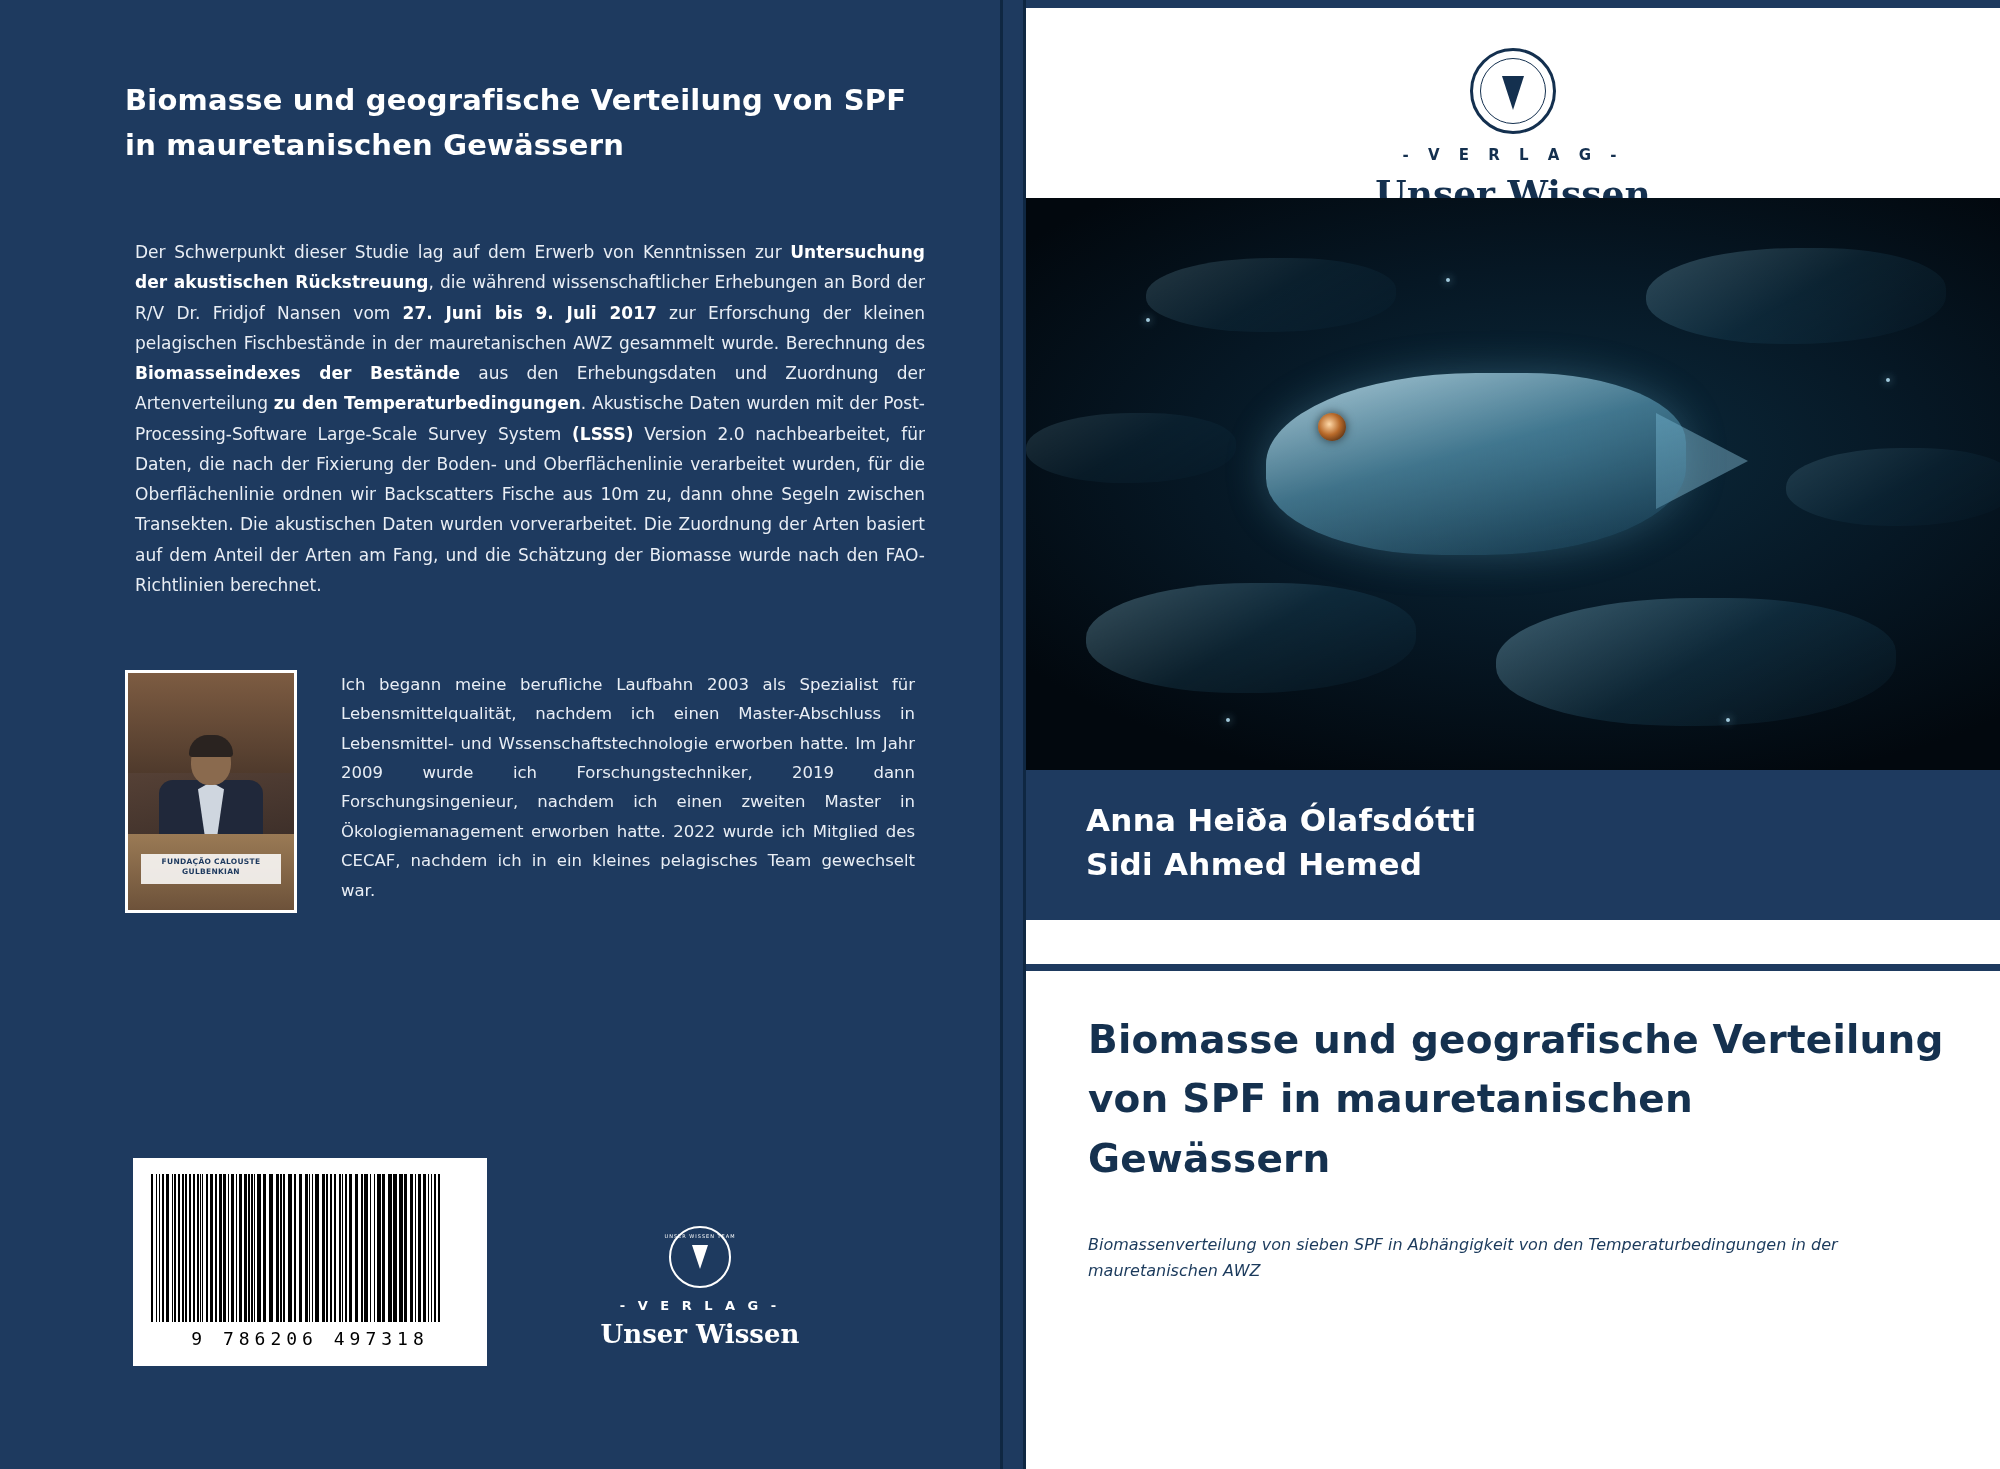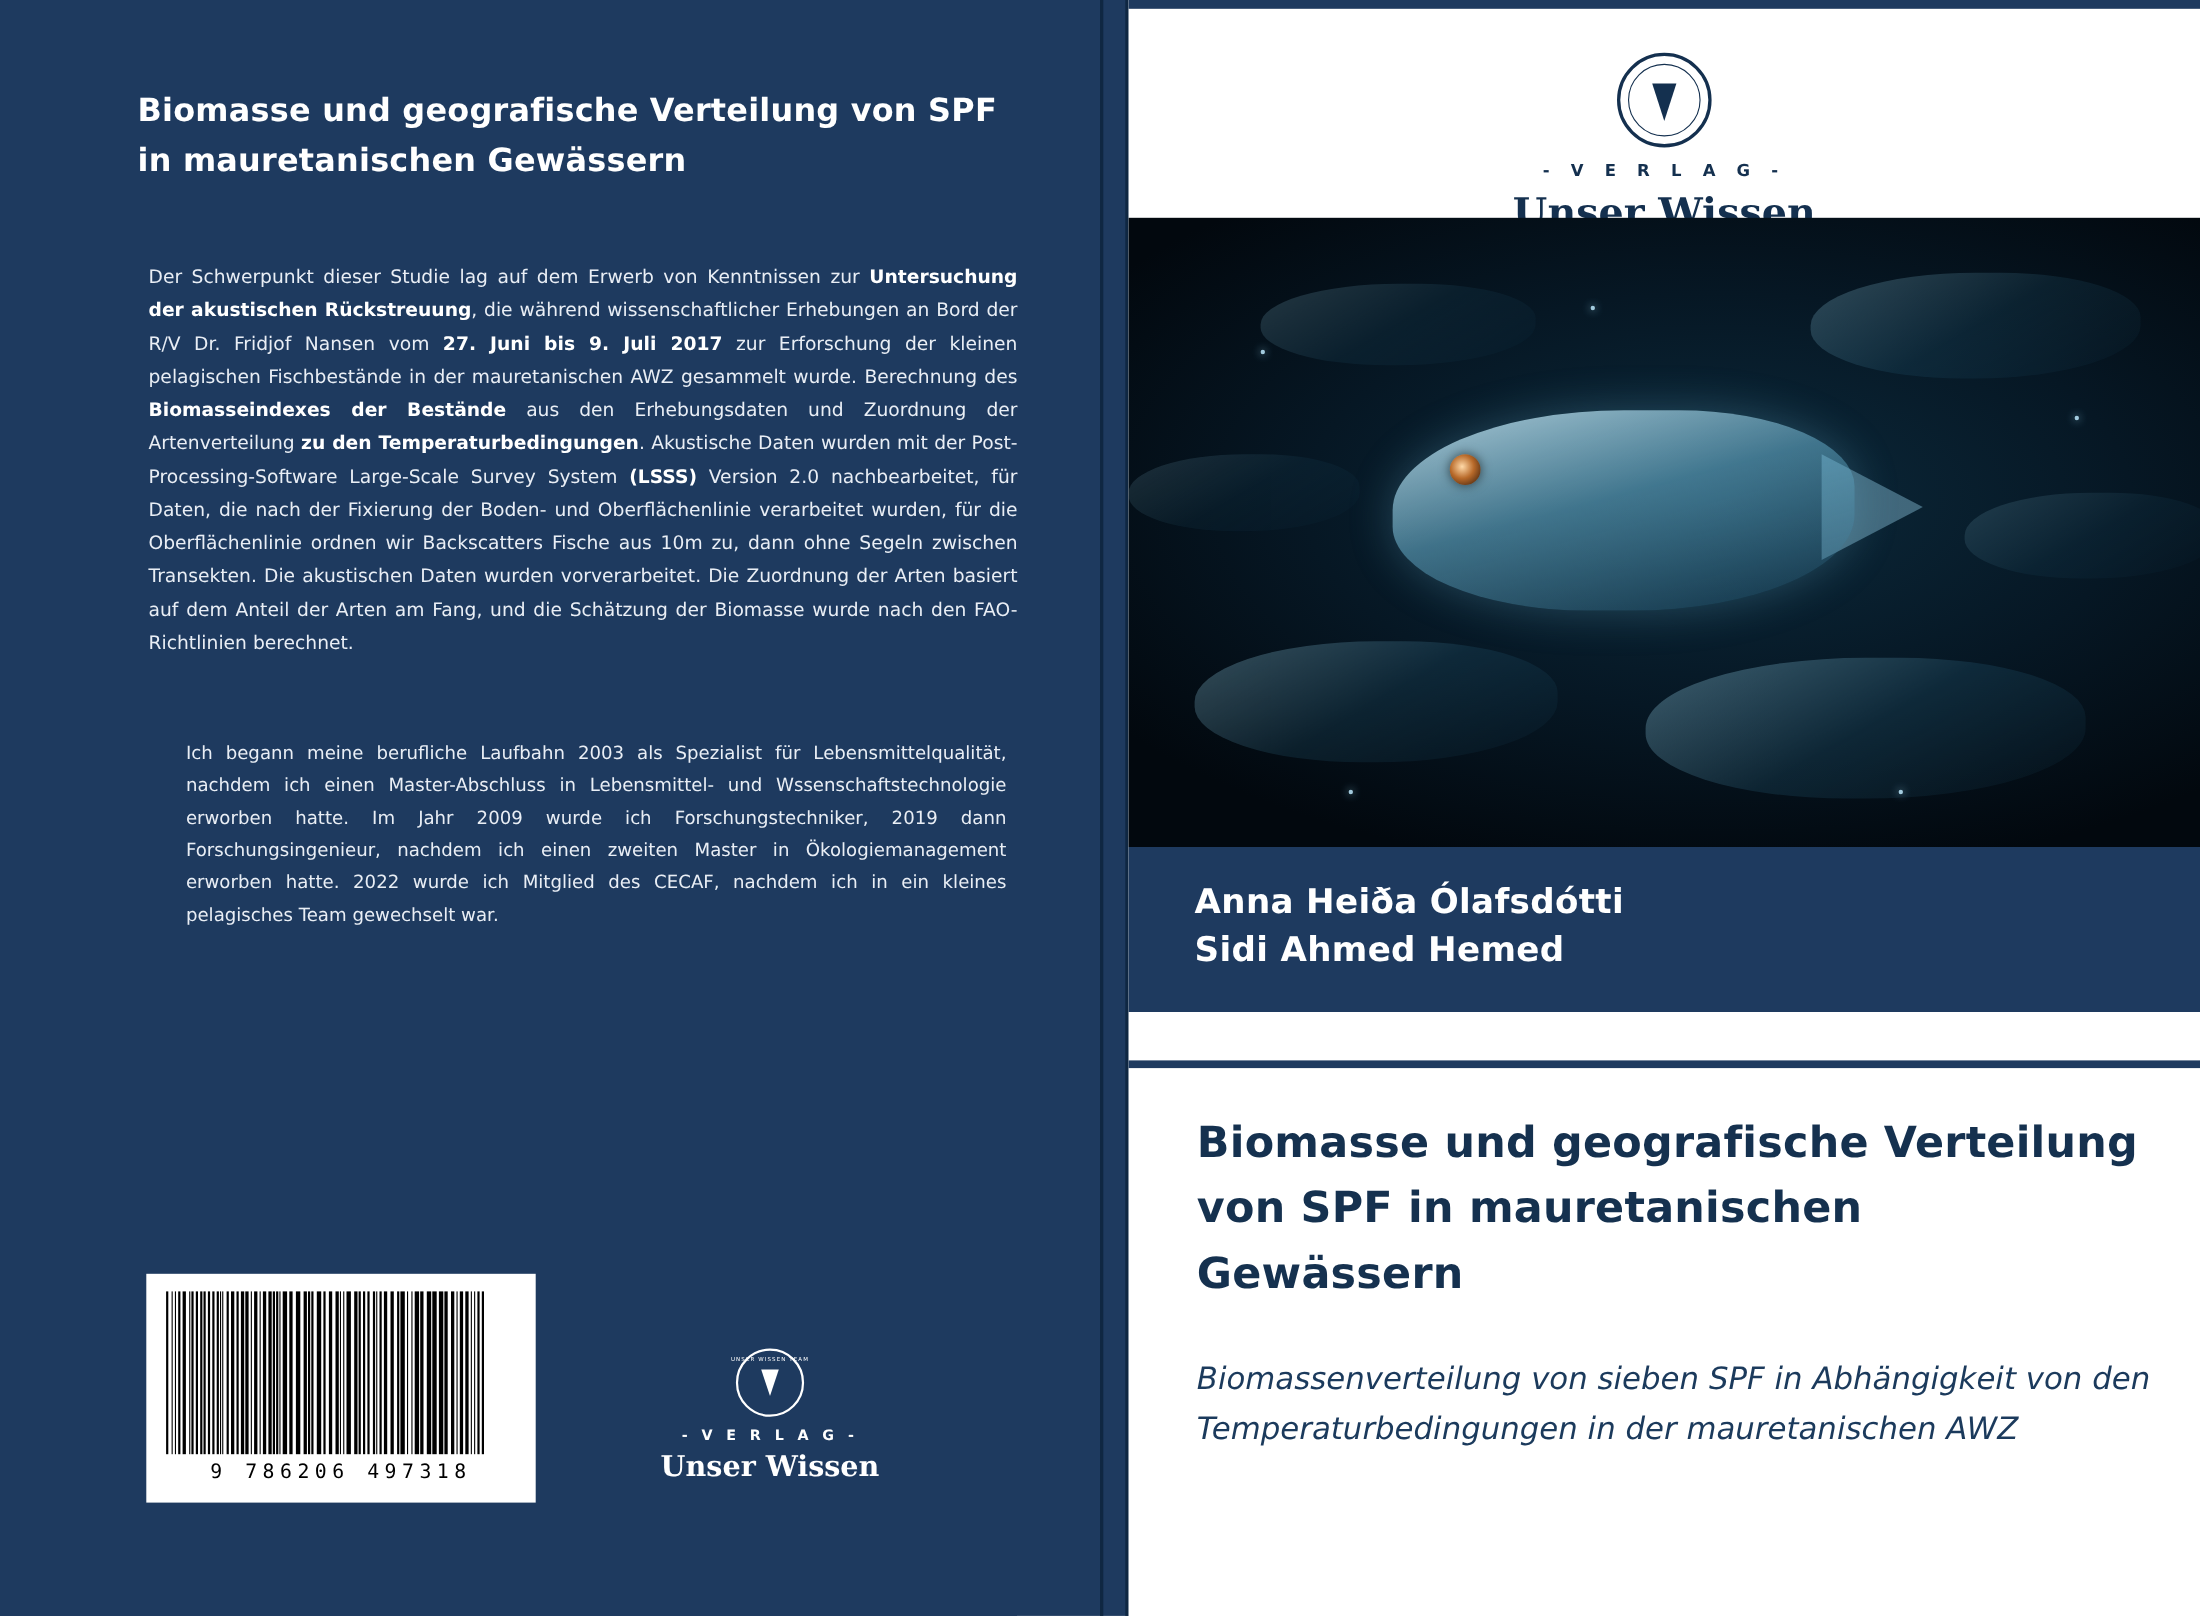--- a/index.html
+++ b/index.html
@@ -318,38 +318,47 @@
     font-size: 39px;
     font-weight: bold;
     line-height: 1.52;
     letter-spacing: 0.2px;
   }
   .front-subtitle {
     position: absolute;
     left: 62px; top: 1232px;
     width: 880px;
     color: #1b3a5c;
-    font-size: 28px;
+    font-size: 16px;
     font-style: italic;
     line-height: 1.6;
   }
 </style>
 </head>
 <body>
 
 <div class="cover">
 
   <div class="back-cover">
     <div class="back-inner">
 
       <div class="back-title">Biomasse und geografische Verteilung von SPF in mauretanischen Gewässern</div>
 
       <div class="back-body">Der Schwerpunkt dieser Studie lag auf dem Erwerb von Kenntnissen zur <b>Untersuchung der akustischen Rückstreuung</b>, die während wissenschaftlicher Erhebungen an Bord der R/V Dr. Fridjof Nansen vom <b>27. Juni bis 9. Juli 2017</b> zur Erforschung der kleinen pelagischen Fischbestände in der mauretanischen AWZ gesammelt wurde. Berechnung des <b>Biomasseindexes der Bestände</b> aus den Erhebungsdaten und Zuordnung der Artenverteilung <b>zu den Temperaturbedingungen</b>. Akustische Daten wurden mit der Post-Processing-Software Large-Scale Survey System <b>(LSSS)</b> Version 2.0 nachbearbeitet, für Daten, die nach der Fixierung der Boden- und Oberflächenlinie verarbeitet wurden, für die Oberflächenlinie ordnen wir Backscatters Fische aus 10m zu, dann ohne Segeln zwischen Transekten. Die akustischen Daten wurden vorverarbeitet. Die Zuordnung der Arten basiert auf dem Anteil der Arten am Fang, und die Schätzung der Biomasse wurde nach den FAO-Richtlinien berechnet.</div>
 
       <div class="author-block">
+        <div class="author-photo">
+          <div class="ph-bg-top"></div>
+          <div class="ph-body"></div>
+          <div class="ph-shirt"></div>
+          <div class="ph-head"></div>
+          <div class="ph-hair"></div>
+          <div class="ph-podium"></div>
+          <div class="ph-podium-label">FUNDAÇÃO CALOUSTE GULBENKIAN</div>
+        </div>
         <div class="author-bio">Ich begann meine berufliche Laufbahn 2003 als Spezialist für Lebensmittelqualität, nachdem ich einen Master-Abschluss in Lebensmittel- und Wssenschaftstechnologie erworben hatte. Im Jahr 2009 wurde ich Forschungstechniker, 2019 dann Forschungsingenieur, nachdem ich einen zweiten Master in Ökologiemanagement erworben hatte. 2022 wurde ich Mitglied des CECAF, nachdem ich in ein kleines pelagisches Team gewechselt war.</div>
       </div>
 
       <div class="barcode-box">
         <div class="bars" id="bars">
             <span style="width:2px"></span>
             <span style="width:3px;background:transparent"></span>
             <span style="width:1px"></span>
             <span style="width:2px;background:transparent"></span>
             <span style="width:1px"></span>

